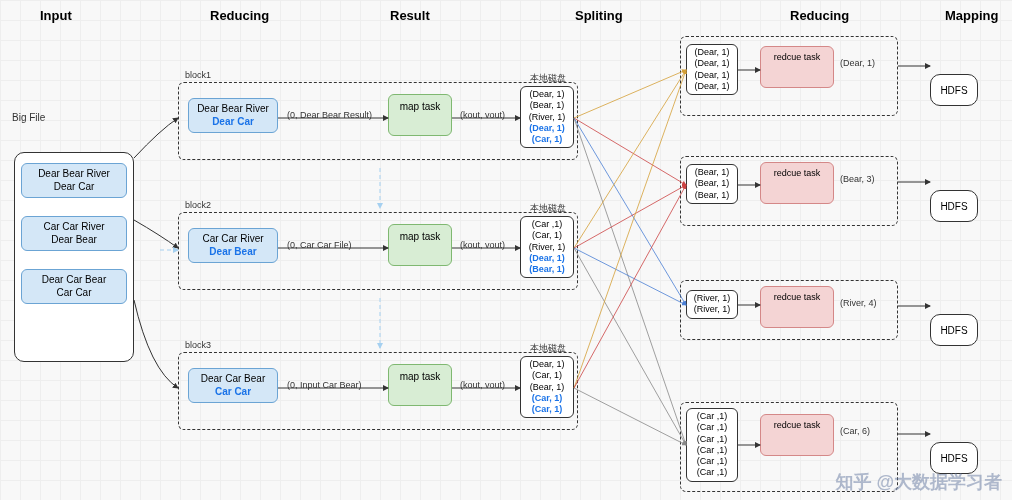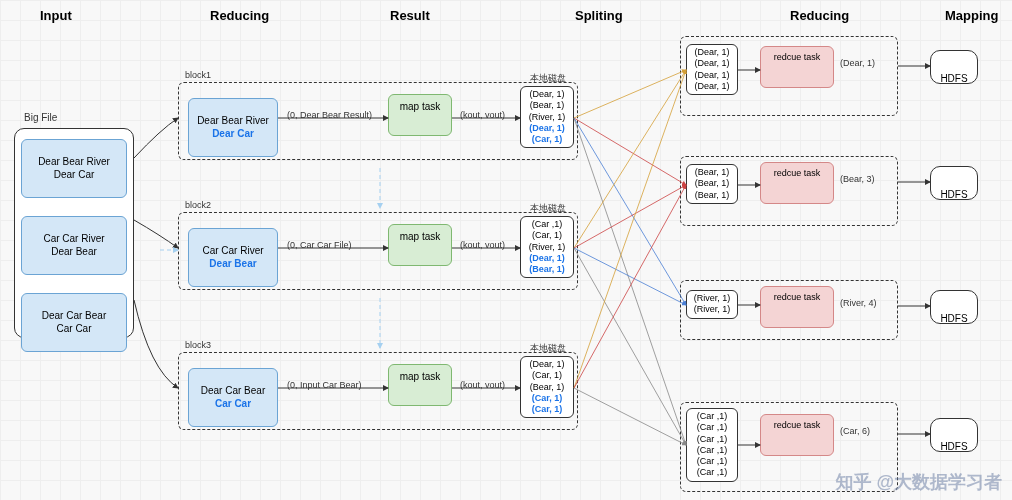--- a/index.html
+++ b/index.html
@@ -1,43 +1,43 @@
 <!DOCTYPE html>
 <html><head>
 <meta charset="utf-8">
 <style>
   * { box-sizing: border-box; margin: 0; padding: 0; }
   body { font-family: Arial, sans-serif; font-size: 11px; background: #f8f8f8; width: 1012px; height: 500px; position: relative; overflow: hidden; }
   .grid { position: absolute; inset: 0; background-image: linear-gradient(#eee 1px, transparent 1px), linear-gradient(90deg, #eee 1px, transparent 1px); background-size: 20px 20px; }
   .stage-header { position: absolute; top: 8px; font-weight: bold; font-size: 13px; }
-  .box { position: absolute; border: 1px solid #333; border-radius: 6px; background: #fff; padding: 16px 6px; font-size: 10px; }
+  .box { position: absolute; border: 1px solid #333; border-radius: 6px; background: #fff; padding: 4px 6px; font-size: 10px; }
   .box.blue { background: #d4e7f7; border-color: #6ba4d4; }
   .box.green { background: #d8edd4; border-color: #7fb871; }
   .box.red { background: #f4d4d4; border-color: #d48888; }
   .box.dash { border-style: dashed; background: transparent; }
-  .box.rounded { border-radius: 10px; }
+  .box.rounded { border-radius: 10px; margin-top: 24px; }
   .label { position: absolute; font-size: 10px; color: #333; white-space: nowrap; }
   .label.small { font-size: 9px; }
   .bold-blue { color: #1a73e8; font-weight: bold; }
   .watermark { position: absolute; bottom: 6px; right: 10px; font-size: 18px; color: rgba(100,120,160,0.5); font-weight: bold; }
   svg.arrows { position: absolute; inset: 0; width: 1012px; height: 500px; pointer-events: none; }
   .line { white-space: nowrap; line-height: 1.25; text-align: center; }
 </style>
 </head>
 <body>
 <div class="grid"></div>
 
 <div class="stage-header" style="left:40px">Input</div>
 <div class="stage-header" style="left:210px">Reducing</div>
 <div class="stage-header" style="left:390px">Result</div>
 <div class="stage-header" style="left:575px">Spliting</div>
 <div class="stage-header" style="left:790px">Reducing</div>
 <div class="stage-header" style="left:945px">Mapping</div>
 
-<div class="label" style="left:24px;top:112px">Big File</div>
+<div class="label" style="left:12px;top:112px">Big File</div>
 <div class="box rounded" style="left:14px;top:128px;width:120px;height:210px;padding:10px 6px">
   <div class="box blue" style="position:relative;margin-bottom:18px">
     <div class="line">Dear Bear River</div>
     <div class="line">Dear Car</div>
   </div>
   <div class="box blue" style="position:relative;margin-bottom:18px">
     <div class="line">Car Car River</div>
     <div class="line">Dear Bear</div>
   </div>
   <div class="box blue" style="position:relative">

